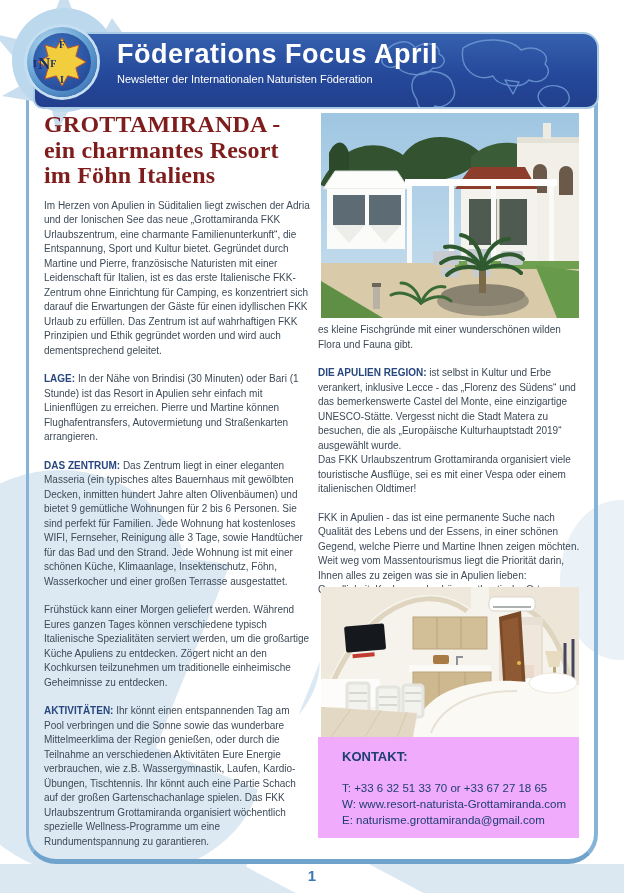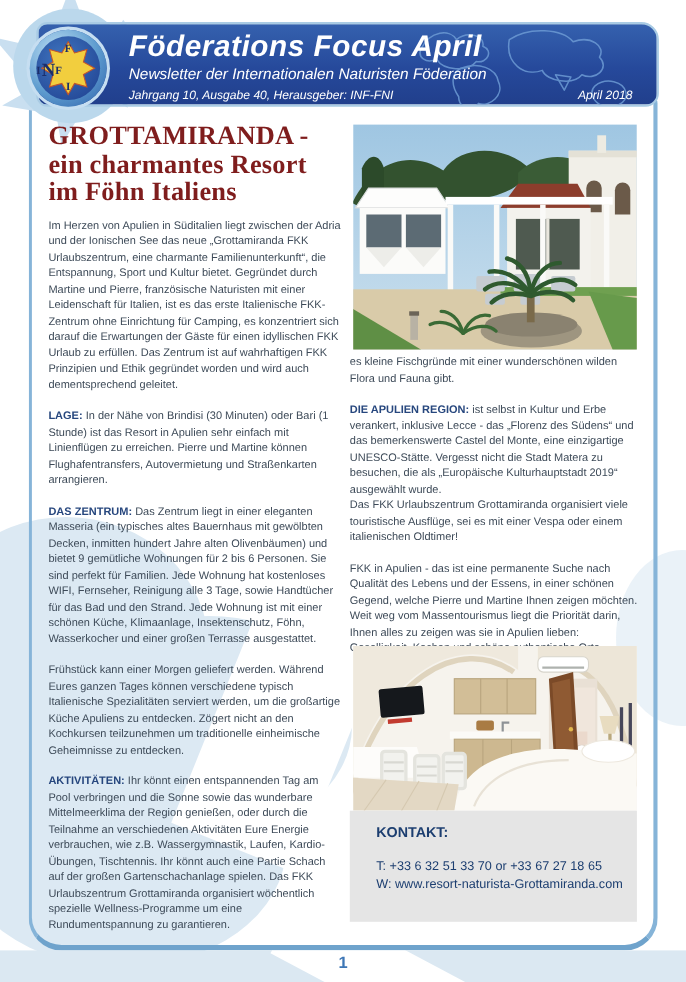--- a/index.html
+++ b/index.html
@@ -10,27 +10,27 @@
   .wm-c{background:#DCE9F3;border-radius:50%;}
   .bottom-strip{position:absolute;left:0;top:864px;width:624px;height:29px;background:#DBE8F2;z-index:0;}
   .bottom-strip-cut{position:absolute;left:250px;top:850px;width:170px;height:60px;background:#fff;
         transform:rotate(28deg);z-index:0;}
   
   .frame{position:absolute;left:26px;top:88px;width:565px;height:771px;z-index:1;
         border-left:3px solid #86B4D8;border-right:4px solid #86B4D8;border-bottom:5px solid #6FA3CC;
         border-radius:6px 6px 30px 30px;}
   
   .sunrays{position:absolute;left:-14px;top:-14px;z-index:2;}
-  .header{position:absolute;left:33px;top:20px;width:566px;height:77px;z-index:3;
+  .header{position:absolute;left:33px;top:32px;width:566px;height:77px;z-index:3;
         background:linear-gradient(#3561AE,#26499B 55%,#213F8C);
-        border:2px solid #A9CBE4;border-radius:10px 16px 12px 10px;box-sizing:border-box;overflow:hidden;font-style:italic;}
+        border:2px solid #A9CBE4;border-radius:10px 16px 12px 10px;box-sizing:border-box;overflow:hidden;}
   .worldmap{position:absolute;right:2px;top:0;opacity:.85;}
   .header-text{position:absolute;left:82px;top:5px;width:470px;color:#fff;}
   .hdr-title{font-size:27px;font-weight:bold;letter-spacing:.5px;line-height:30px;}
-  .hdr-sub{font-size:14px;line-height:18px;margin-top:1px;}
+  .hdr-sub{font-size:11px;line-height:18px;margin-top:1px;}
   .hdr-row{display:flex;justify-content:space-between;font-size:11px;margin-top:5px;padding-right:12px;}
   
   .logo{position:absolute;left:27px;top:27px;width:70px;height:70px;z-index:4;border-radius:50%;
         background:radial-gradient(circle at 35% 30%,#BFE0F4,#5E9CCF 55%,#2B5CA8);
         box-shadow:0 0 0 3px #C6DEF1;display:flex;align-items:center;justify-content:center;}
   .logo-inner{position:relative;width:58px;height:58px;border-radius:50%;
         background:radial-gradient(circle at 40% 35%,#3F74BE,#1E3F8F);}
   .logo-inner svg{position:absolute;left:4px;top:4px;}
   .logo-letter{position:absolute;color:#1B2E6B;font-weight:bold;font-family:"Liberation Serif",serif;}
   .ll-top{left:0;right:0;top:6px;text-align:center;font-size:10px;}
@@ -44,21 +44,21 @@
   .headline span{display:block;}
   .body-text p{margin:0 0 14px 0;font-size:10px;line-height:14.5px;color:#3D4A58;}
   .body-text strong{color:#27477E;}
   .block{display:block;}
   .col-right-text{position:absolute;left:318px;top:323px;width:264px;z-index:2;}
   
   .photo{position:absolute;left:321px;width:258px;z-index:2;overflow:hidden;}
   .photo1{top:113px;height:205px;}
   .photo2{top:587px;height:150px;}
   
-  .contact{position:absolute;left:318px;top:737px;width:261px;height:101px;background:#e5e5e5;z-index:2;
+  .contact{position:absolute;left:318px;top:737px;width:261px;height:101px;background:#f0abfc;z-index:2;
         box-sizing:border-box;padding:12px 10px 0 24px;color:#1C3E70;}
   .contact-h{font-size:13px;font-weight:bold;margin:0 0 16px 0;}
   .contact-line{font-size:11.5px;font-weight:normal;line-height:16px;}
   a.contact-line{color:#1C3E70;text-decoration:none;display:block;}
   
   .page-num{position:absolute;left:0;top:867px;width:624px;text-align:center;z-index:2;
         color:#3E77B6;font-weight:bold;font-size:15px;}
 </style>
 </head>
 <body>
@@ -93,24 +93,20 @@
         <path d="M38,22 C46,6 64,4 70,14 C80,6 96,10 94,20 C104,24 98,36 88,34 C80,44 58,42 52,32 C42,36 34,30 38,22 Z"></path>
         <path d="M74,40 C90,34 106,40 108,52 C114,64 100,76 90,72 C84,80 72,76 72,66 C64,54 66,44 74,40 Z"></path>
         <path d="M118,14 C136,2 166,4 176,16 C192,10 206,20 200,30 C210,40 196,52 184,46 C176,56 152,52 148,42 C132,48 114,36 118,14 Z"></path>
         <path d="M160,46 l8,14 6,-12 Z"></path>
         <path d="M196,56 C206,48 222,52 224,62 C226,72 212,78 202,74 C194,70 190,62 196,56 Z"></path>
       </g>
     </svg>
     <div class="header-text">
       <div class="hdr-title">Föderations Focus April</div>
       <div class="hdr-sub">Newsletter der Internationalen Naturisten Föderation</div>
-      <div class="hdr-row">
-        <span>Jahrgang 10, Ausgabe 40, Herausgeber: INF-FNI</span>
-        <span>April 2018</span>
-      </div>
     </div>
   </div>
 
   <div class="logo">
     <div class="logo-inner">
       <svg width="50" height="50" viewBox="0 0 100 100">
         <polygon fill="#F2CE3E" stroke="#C2542C" stroke-width="2" points="50,2 61.5,22.3 83.9,16.1 77.7,38.5 98,50 77.7,61.5 83.9,83.9 61.5,77.7 50,98 38.5,77.7 16.1,83.9 22.3,61.5 2,50 22.3,38.5 16.1,16.1 38.5,22.3"></polygon>
       </svg>
       <span class="logo-letter ll-top">F</span>
       <span class="logo-letter ll-mid"><span>I</span><b>N</b><span>F</span></span>
@@ -273,17 +269,18 @@
       <line x1="10" y1="150" x2="30" y2="122" stroke="#D5C8B0"></line>
       <line x1="44" y1="150" x2="60" y2="123" stroke="#D5C8B0"></line>
       <line x1="76" y1="150" x2="86" y2="125" stroke="#D5C8B0"></line>
     </svg>
   </div>
 
   <div class="contact">
     <div class="contact-h">KONTAKT:</div>
     <div class="contact-line">T: +33 6 32 51 33 70 or +33 67 27 18 65</div>
     <a class="contact-line" href="#">W: www.resort-naturista-Grottamiranda.com</a>
+    <a class="contact-line" href="#">E: naturisme.grottamiranda@gmail.com</a>
   </div>
 
   <div class="page-num">1</div>
 
 </div>
 
 </body></html>

